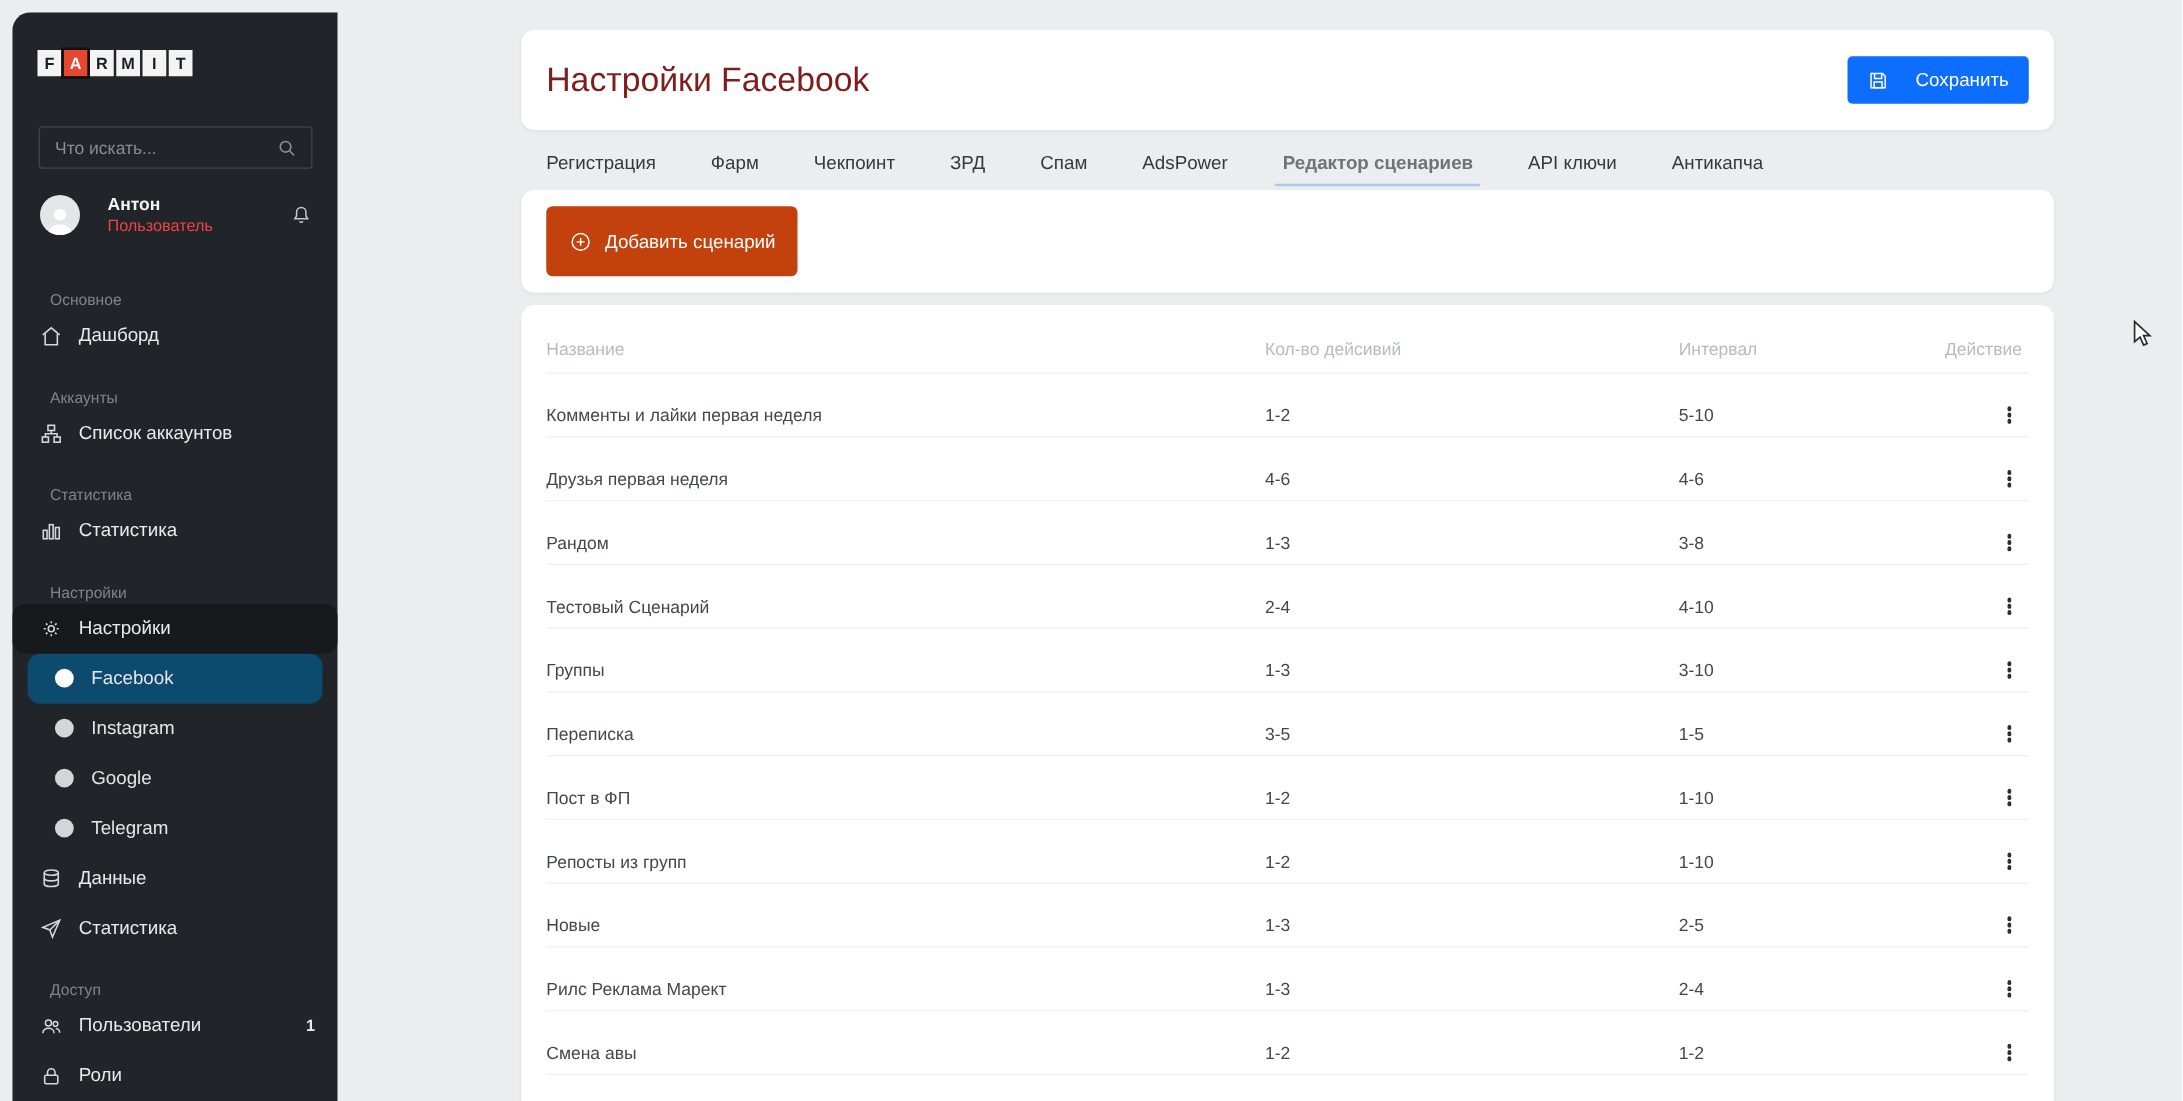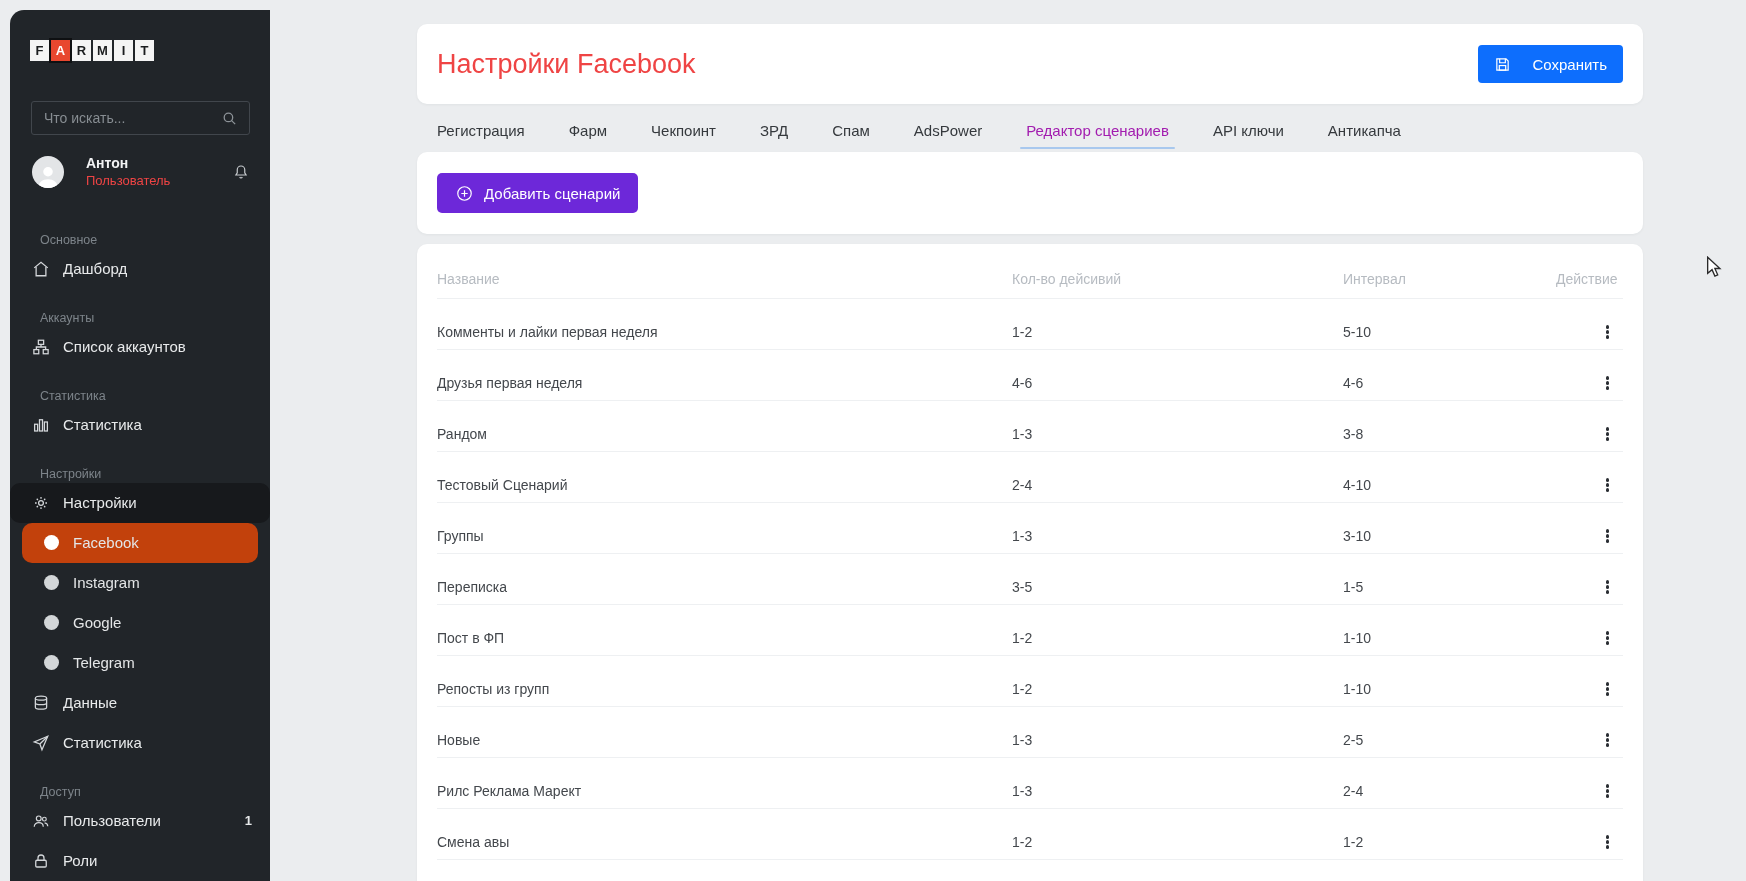--- a/index.html
+++ b/index.html
@@ -18,37 +18,37 @@
   .avatar{width:32px;height:32px;border-radius:50%;background:#e3e5e7;display:flex;align-items:flex-end;justify-content:center;overflow:hidden;flex:0 0 32px;}
   .uinfo{margin-left:22px;line-height:1.25;}
   .uname{font-size:14px;font-weight:bold;color:#f2f3f4;}
   .urole{font-size:13px;color:#ef4444;}
   .bell{margin-left:auto;}
   .nav-label{margin:22px 0 2px 30px;font-size:12.5px;color:#7d848a;}
   .nav-label.first{margin-top:44px;}
   .nav-item{height:40px;display:flex;align-items:center;padding-left:22px;gap:13px;font-size:15px;color:#e8eaeb;cursor:pointer;}
   .nav-item.active-block{background:#17191c;border-radius:10px;}
   .sub-item{height:40px;display:flex;align-items:center;padding-left:34px;gap:14px;font-size:15px;color:#e4e6e7;cursor:pointer;}
-  .sub-item.active{background:#c2410c;border-radius:10px;margin-left:12px;width:214px;padding-left:22px;}
+  .sub-item.active{background:#0c4a6e;border-radius:10px;margin-left:12px;width:214px;padding-left:22px;}
   .dot{width:15px;height:15px;border-radius:50%;background:#d3d6d8;flex:0 0 15px;}
   .dot.white{background:#ffffff;}
   .badge{margin-left:auto;margin-right:18px;font-size:13px;font-weight:bold;color:#e6e8e9;}
   .icon{display:inline-flex;flex:0 0 18px;}
 
   
   .card{position:absolute;background:#fff;border-radius:10px;box-shadow:0 1px 3px rgba(25,30,36,.05);}
   .header-card{left:417px;top:24px;width:1226px;height:80px;display:flex;align-items:center;padding:0 20px;box-sizing:border-box;}
-  .page-title{font-size:27px;color:#ef4444;font-weight:400;}
+  .page-title{font-size:27px;color:#7f1d1d;font-weight:400;}
   .save-btn{margin-left:auto;display:flex;align-items:center;gap:20px;background:#0d6efd;color:#fff;border:0;border-radius:4px;height:38px;padding:0 16px;font-size:15px;font-family:inherit;cursor:pointer;}
   .tabs{position:absolute;left:437px;top:122px;display:flex;gap:44px;font-size:15px;color:#35393d;}
   .tab{cursor:pointer;position:relative;padding-bottom:8px;white-space:nowrap;}
-  .tab.active{color:#a21caf;}
+  .tab.active{color:#737373;font-weight:bold;}
   .tab.active::after{content:'';position:absolute;left:-6px;right:-6px;bottom:-2px;height:2px;background:#a8c8ee;border-radius:1px;}
   .toolbar-card{left:417px;top:152px;width:1226px;height:82px;display:flex;align-items:center;padding:0 20px;box-sizing:border-box;}
-  .add-btn{display:flex;align-items:center;gap:10px;background:#6d28d9;color:#fff;border:0;border-radius:5px;height:40px;padding:0 18px;font-size:15px;font-family:inherit;cursor:pointer;}
+  .add-btn{display:flex;align-items:center;gap:10px;background:#c2410c;color:#fff;border:0;border-radius:5px;height:56px;padding:0 18px;font-size:15px;font-family:inherit;cursor:pointer;}
   .table-card{left:417px;top:244px;width:1226px;height:650px;padding:0 20px;box-sizing:border-box;}
   .trow,.thead{display:grid;grid-template-columns:575px 331px 213px 1fr;align-items:center;}
   .thead{height:54px;border-bottom:1px solid #eef0f2;color:#b6bbc1;font-size:14px;}
   .trow{height:50px;border-bottom:1px solid #eef0f2;color:#43474c;font-size:14px;}
   .cell{overflow:hidden;white-space:nowrap;margin-top:16px;}
   .cell.act{display:flex;justify-content:flex-end;padding-right:6px;}
   .kebab{background:transparent;border:0;cursor:pointer;padding:4px 8px;}
   .kebab span{display:block;width:3.5px;height:3.5px;border-radius:50%;background:#2a2e33;margin:1.6px auto;}
   .cursor{position:absolute;left:1705px;top:256px;}
 </style>

